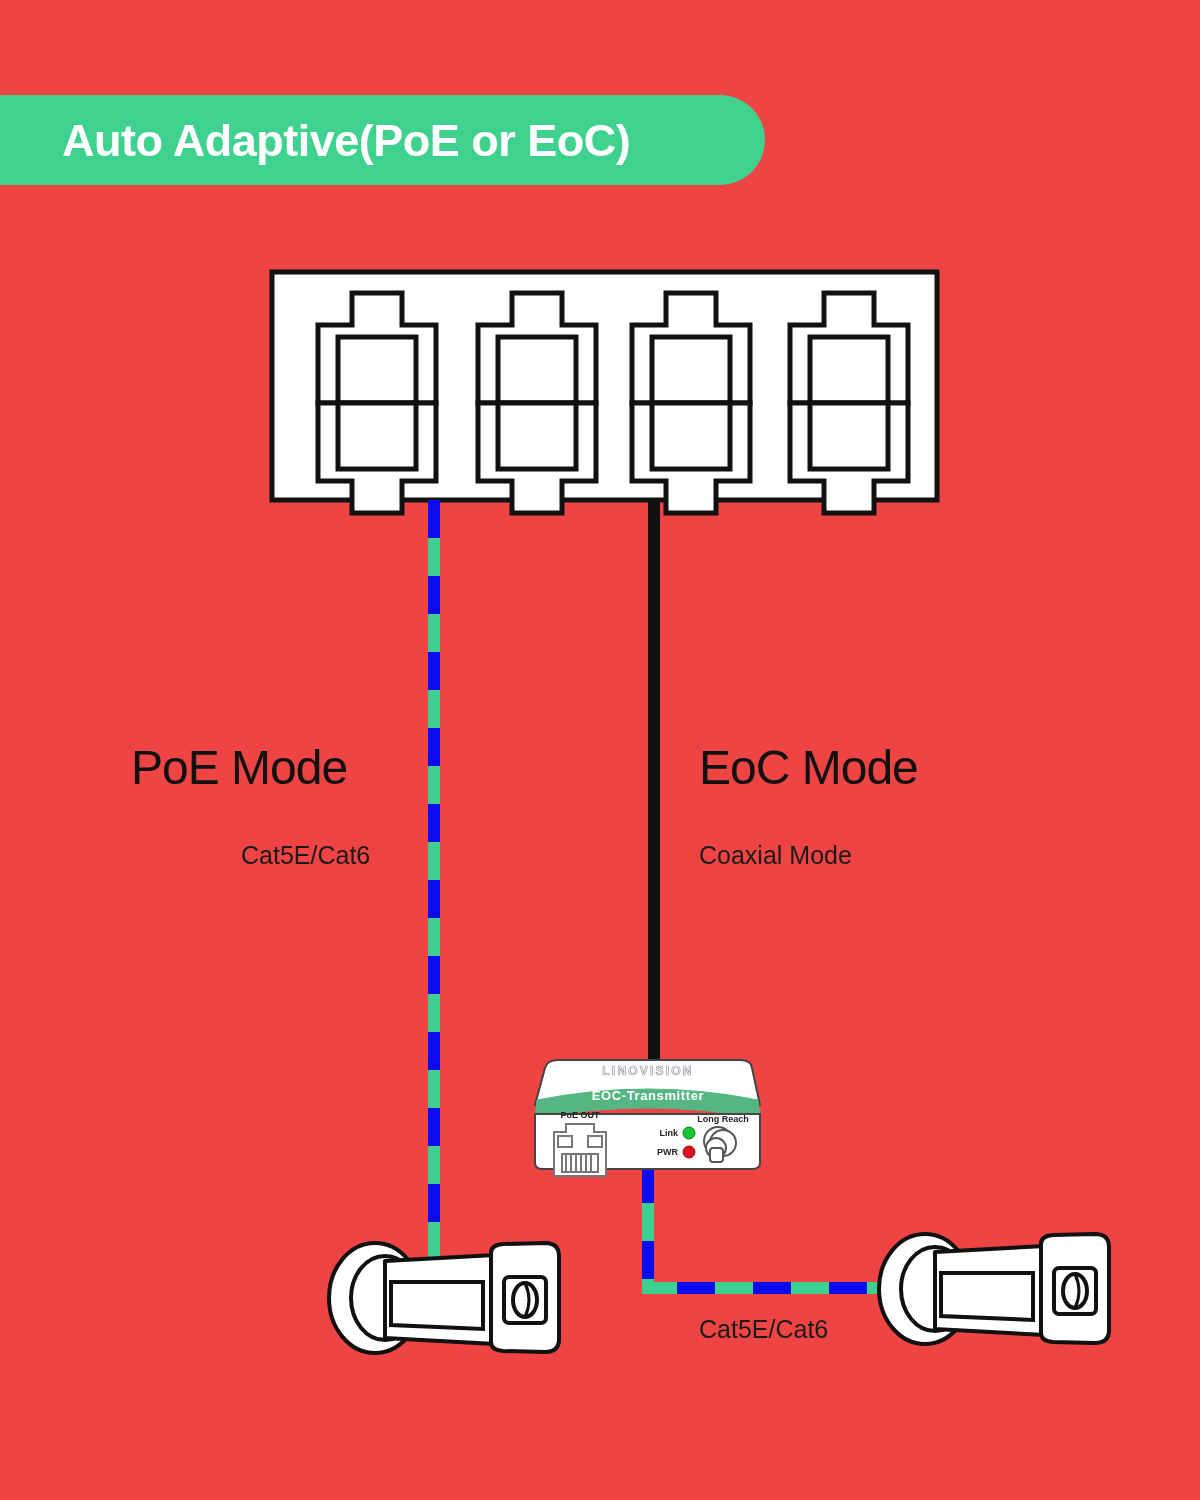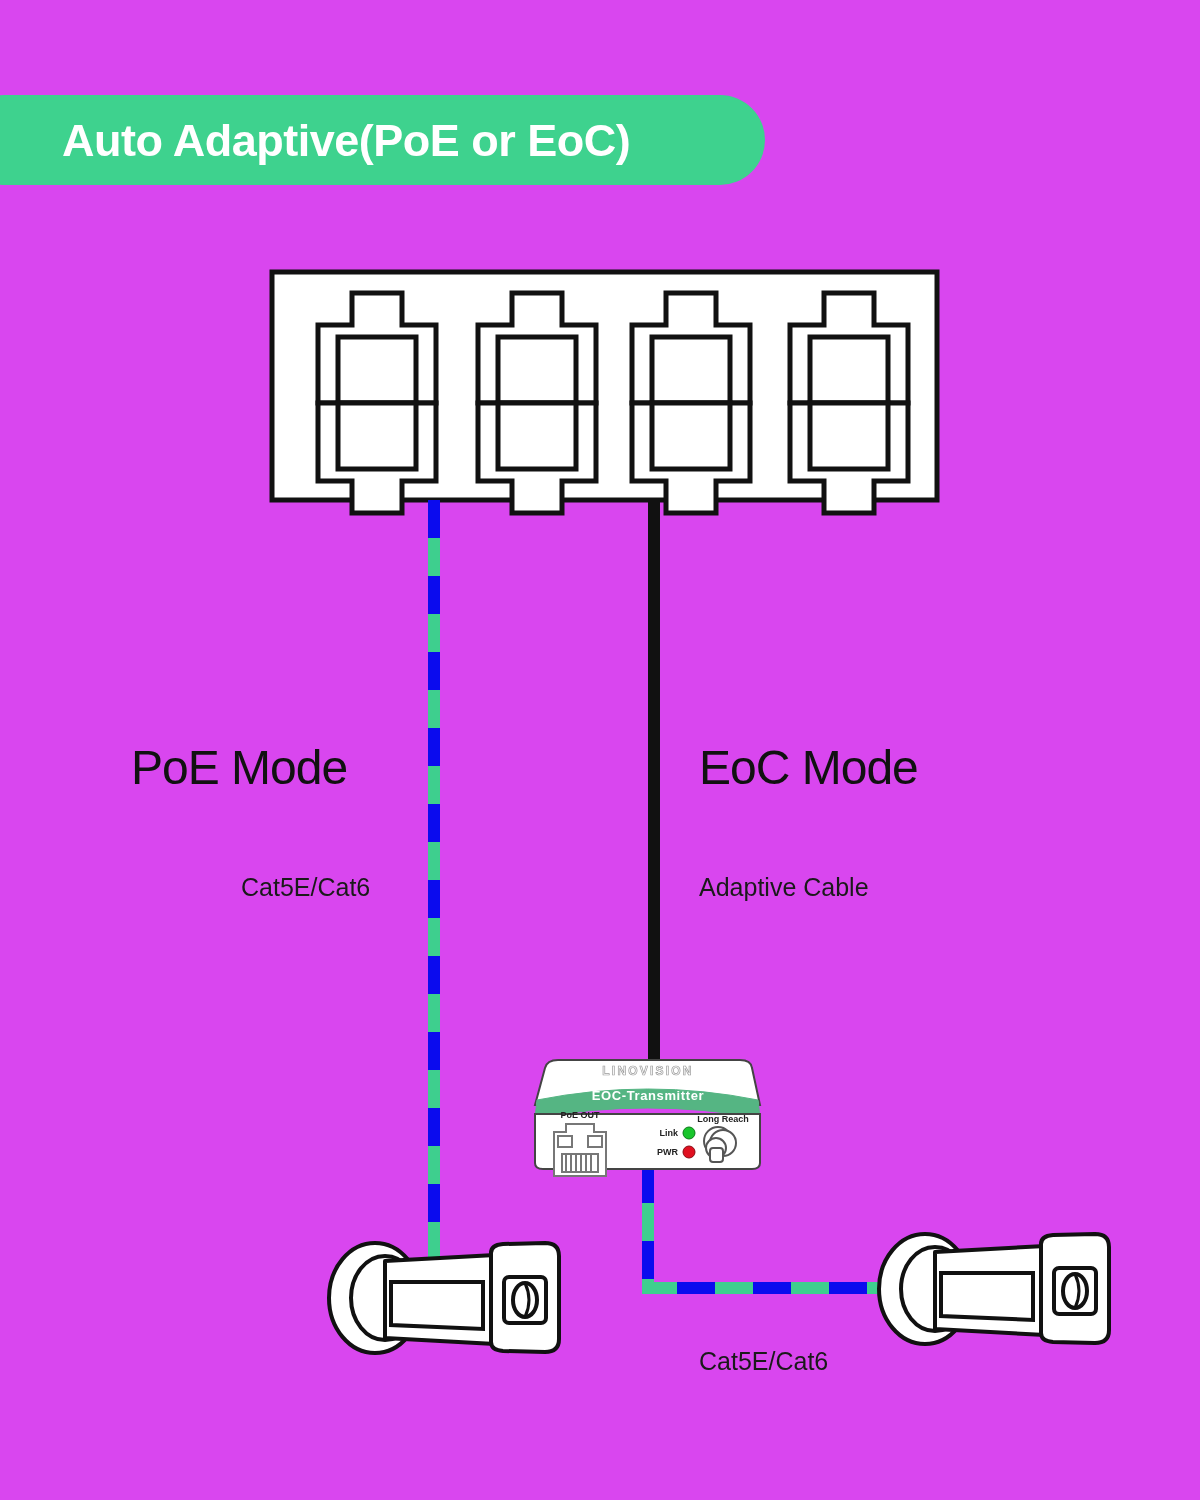--- a/index.html
+++ b/index.html
@@ -8,21 +8,21 @@
     padding: 0;
     background: #f7f7f7;
   }
   body {
     font-family: "Liberation Sans", sans-serif;
   }
   #stage {
     position: relative;
     width: 1200px;
     height: 1500px;
-    background: #d946ef;
+    background: #ef4444;
     overflow: hidden;
   }
   #stage svg.layer {
     position: absolute;
     left: 0;
     top: 0;
     width: 1200px;
     height: 1500px;
   }
   
@@ -60,21 +60,20 @@
     white-space: nowrap;
     font-family: "Liberation Sans", sans-serif;
   }
   .mode-sub {
     position: absolute;
     font-size: 25px;
     font-weight: normal;
     color: #1a1a1a;
     white-space: nowrap;
     font-family: "Liberation Sans", sans-serif;
-    margin-top: 32px;
   }
   #poe-title { left: 131px; top: 740px; }
   #poe-sub   { left: 241px; top: 841px; }
   #eoc-title { left: 699px; top: 740px; }
   #eoc-sub   { left: 699px; top: 841px; }
   #bottom-cable-label { left: 699px; top: 1315px; }
 </style>
 </head>
 <body>
 
@@ -199,17 +198,17 @@
     <g transform="translate(873,1226)">
       <use href="#bullet-camera" x="0" y="0"></use>
     </g>
 
   </svg>
 
   <div class="mode-title" id="poe-title">PoE Mode</div>
   <div class="mode-sub" id="poe-sub">Cat5E/Cat6</div>
 
   <div class="mode-title" id="eoc-title">EoC Mode</div>
-  <div class="mode-sub" id="eoc-sub">Adaptive Cable</div>
+  <div class="mode-sub" id="eoc-sub">Coaxial Mode</div>
 
   <div class="mode-sub" id="bottom-cable-label">Cat5E/Cat6</div>
 
 </div>
 
 </body></html>

